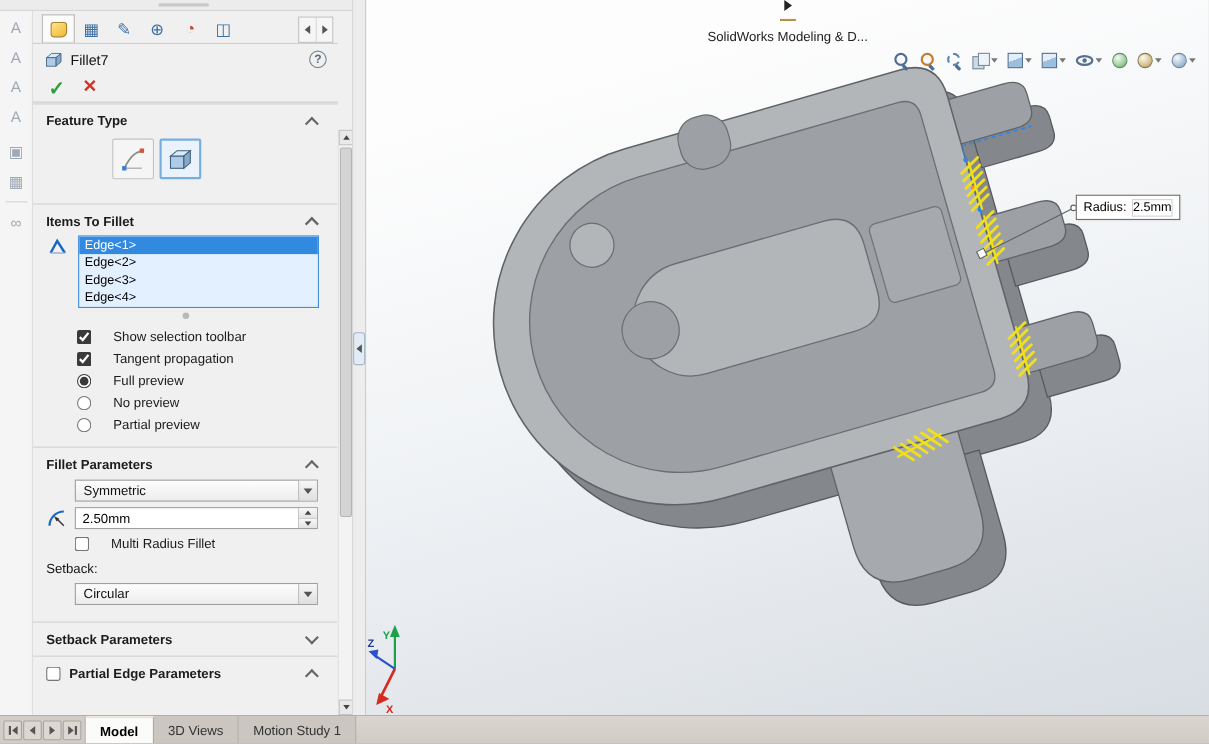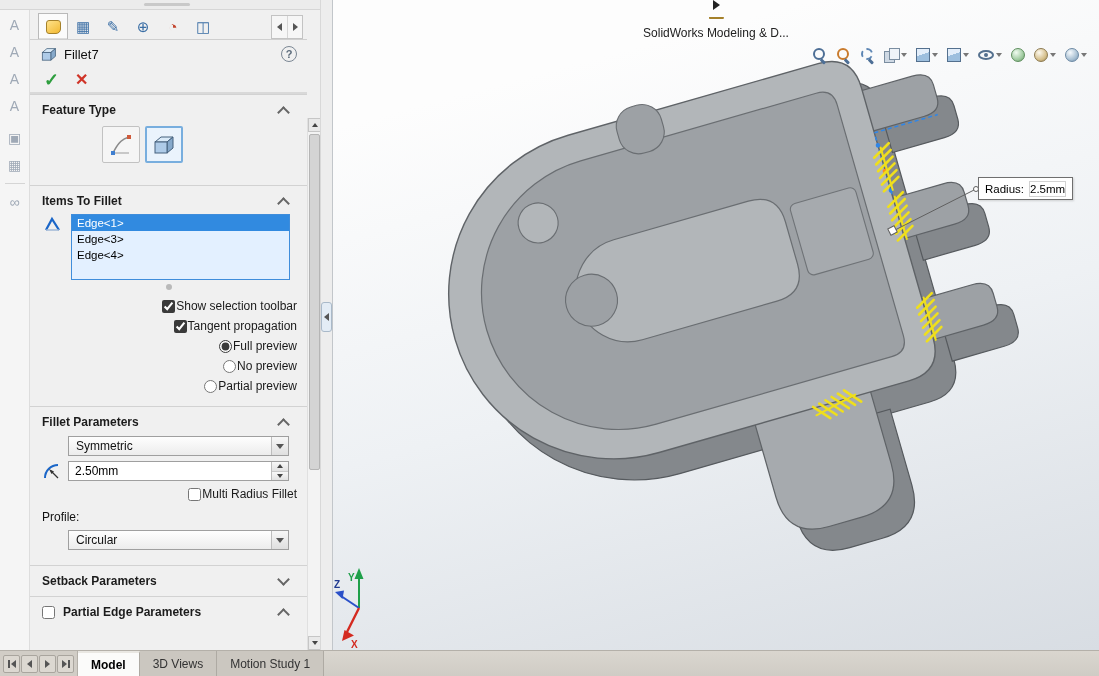--- a/index.html
+++ b/index.html
@@ -52,21 +52,21 @@
   .ft-row { display:flex; gap:5px; margin:7px 0 12px 72px; }
   .ft-btn { width:38px; height:37px; border:1px solid #c2c2c2; background:#f5f5f5; display:flex; align-items:center; justify-content:center; border-radius:2px; }
   .ft-btn.selected { border:2px solid #78aede; background:#eaf3fc; }
 
   .itf-row { display:flex; align-items:flex-start; gap:10px; margin:4px 17px 0 14px; }
   .listbox { flex:1; height:66px; border:1px solid #3f8ddb; background:#e3f0ff; overflow:hidden; }
   .listbox .row { height:16px; line-height:16px; padding:0 5px; font-size:11.5px; color:#000; }
   .listbox .row.selected { background:#318ae0; color:#fff; }
   .resize-dot { width:6px; height:6px; border-radius:50%; background:#b9b9b9; margin:4px auto 6px; }
 
-  .opt { display:flex; align-items:center; gap:1px; padding:3px 10px 3px 40px; font-size:12px;justify-content:flex-end; }
+  .opt { display:flex; align-items:center; gap:20px; padding:3px 10px 3px 40px; font-size:12px; }
   .opt input { width:13px; height:13px; margin:0; accent-color:#3a3a3a; }
 
   .dropdown { position:relative; height:20px; margin:5px 18px 5px 38px; border:1px solid #9f9f9f; background:linear-gradient(#fefefe,#ececec);
               display:flex; align-items:center; padding:0 20px 0 7px; font-size:12px; color:#111; }
   .dd-btn { position:absolute; right:0; top:0; bottom:0; width:17px; border-left:1px solid #bdbdbd; background:linear-gradient(#f7f7f7,#dfdfdf);
             display:flex; align-items:center; justify-content:center; }
   .dd-tri { width:0; height:0; border-left:4px solid transparent; border-right:4px solid transparent; border-top:5px solid #555; }
 
   .radius-row { display:flex; align-items:center; gap:6px; margin:3px 18px 3px 12px; }
   .spin-wrap { flex:1; position:relative; height:20px; border:1px solid #9f9f9f; background:#fff; }
@@ -244,20 +244,21 @@
         <span>Items To Fillet</span>
         <span class="chev"></span>
       </div>
       <div class="itf-row">
         <svg width="17" height="17" viewBox="0 0 17 17" style="margin-top:2px">
           <path d="M2,14 L8,3 L15,14" stroke="#1a66c8" stroke-width="2.2" fill="none"></path>
           <path d="M2,14 L15,14" stroke="#9ab4d4" stroke-width="1.4" fill="none"></path>
         </svg>
         <div class="listbox">
           <div class="row selected">Edge&lt;1&gt;</div>
+          <div class="row">Edge&lt;2&gt;</div>
           <div class="row">Edge&lt;3&gt;</div>
           <div class="row">Edge&lt;4&gt;</div>
         </div>
       </div>
       <div class="resize-dot"></div>
 
       <label class="opt">
         <input type="checkbox" checked="true" style="">
         <span>Show selection toolbar</span>
       </label>
@@ -305,21 +306,21 @@
             <div class="sp">
                 <span class="sp-dn"></span>
               </div>
           </div>
         </div>
       </div>
       <label class="opt" style="padding-left:38px">
         <input type="checkbox" style="">
         <span>Multi Radius Fillet</span>
       </label>
-      <div class="plabel">Profile:</div>
+      <div class="plabel">Setback:</div>
       <div class="dropdown">
         <span>Circular</span>
         <span class="dd-btn">
             <span class="dd-tri"></span>
           </span>
       </div>
     </div>
 
     <div class="sec" style="padding-bottom:6px">
       <div class="sec-head">

